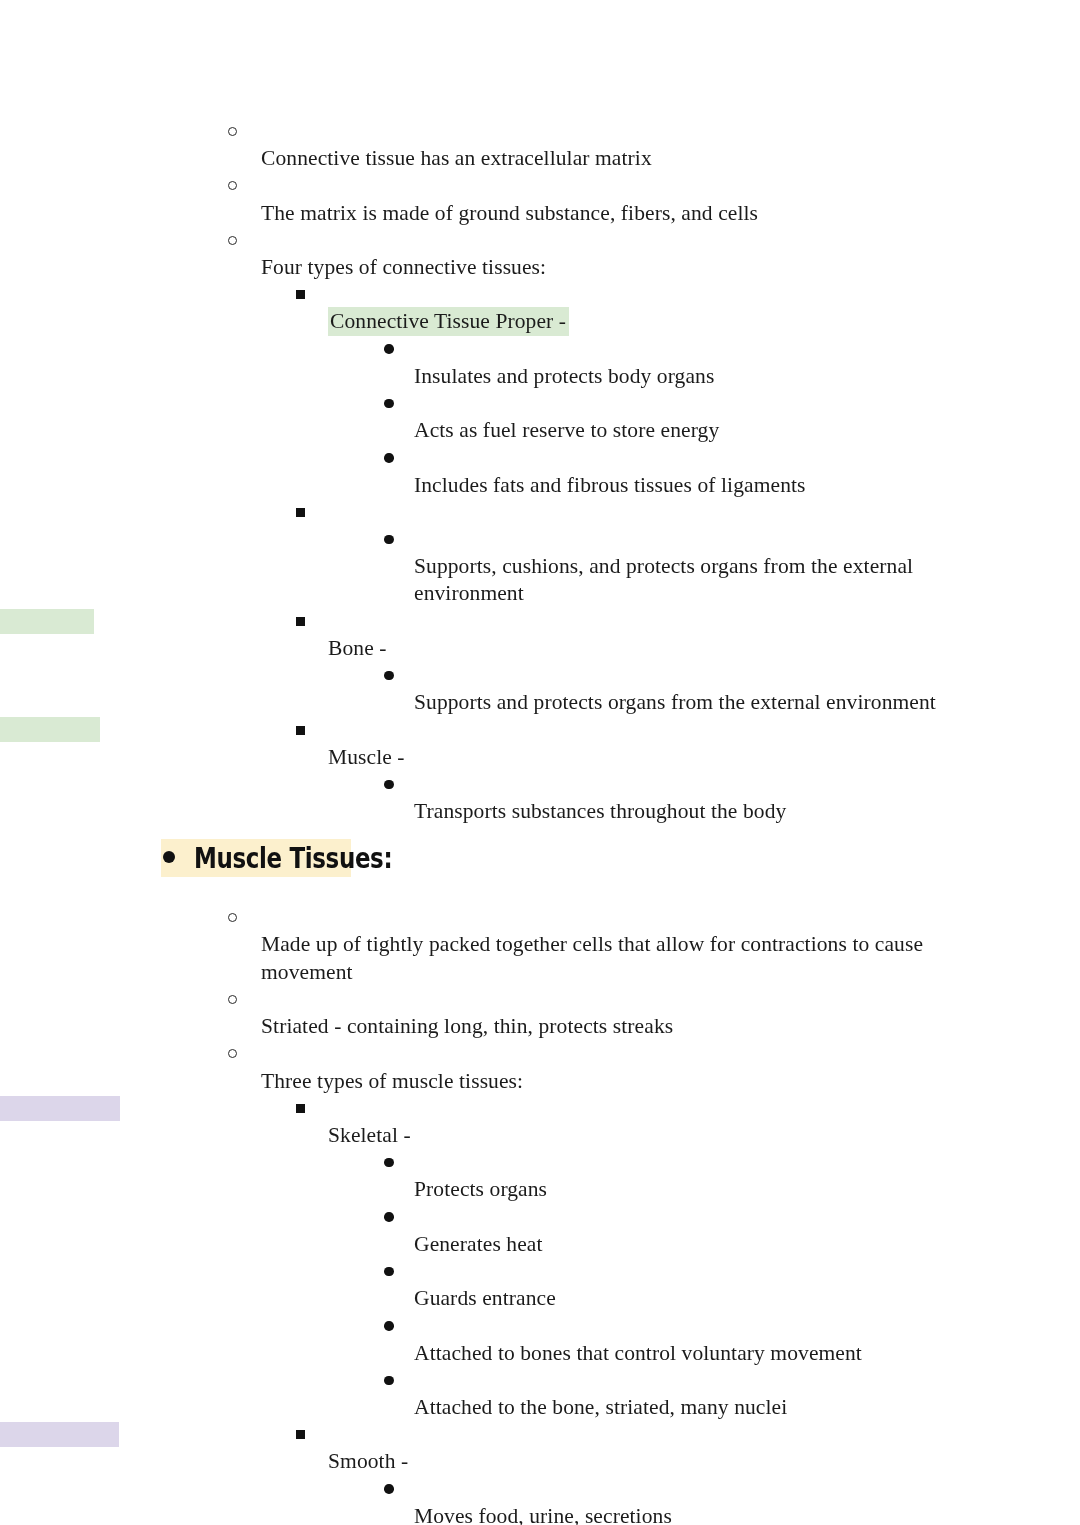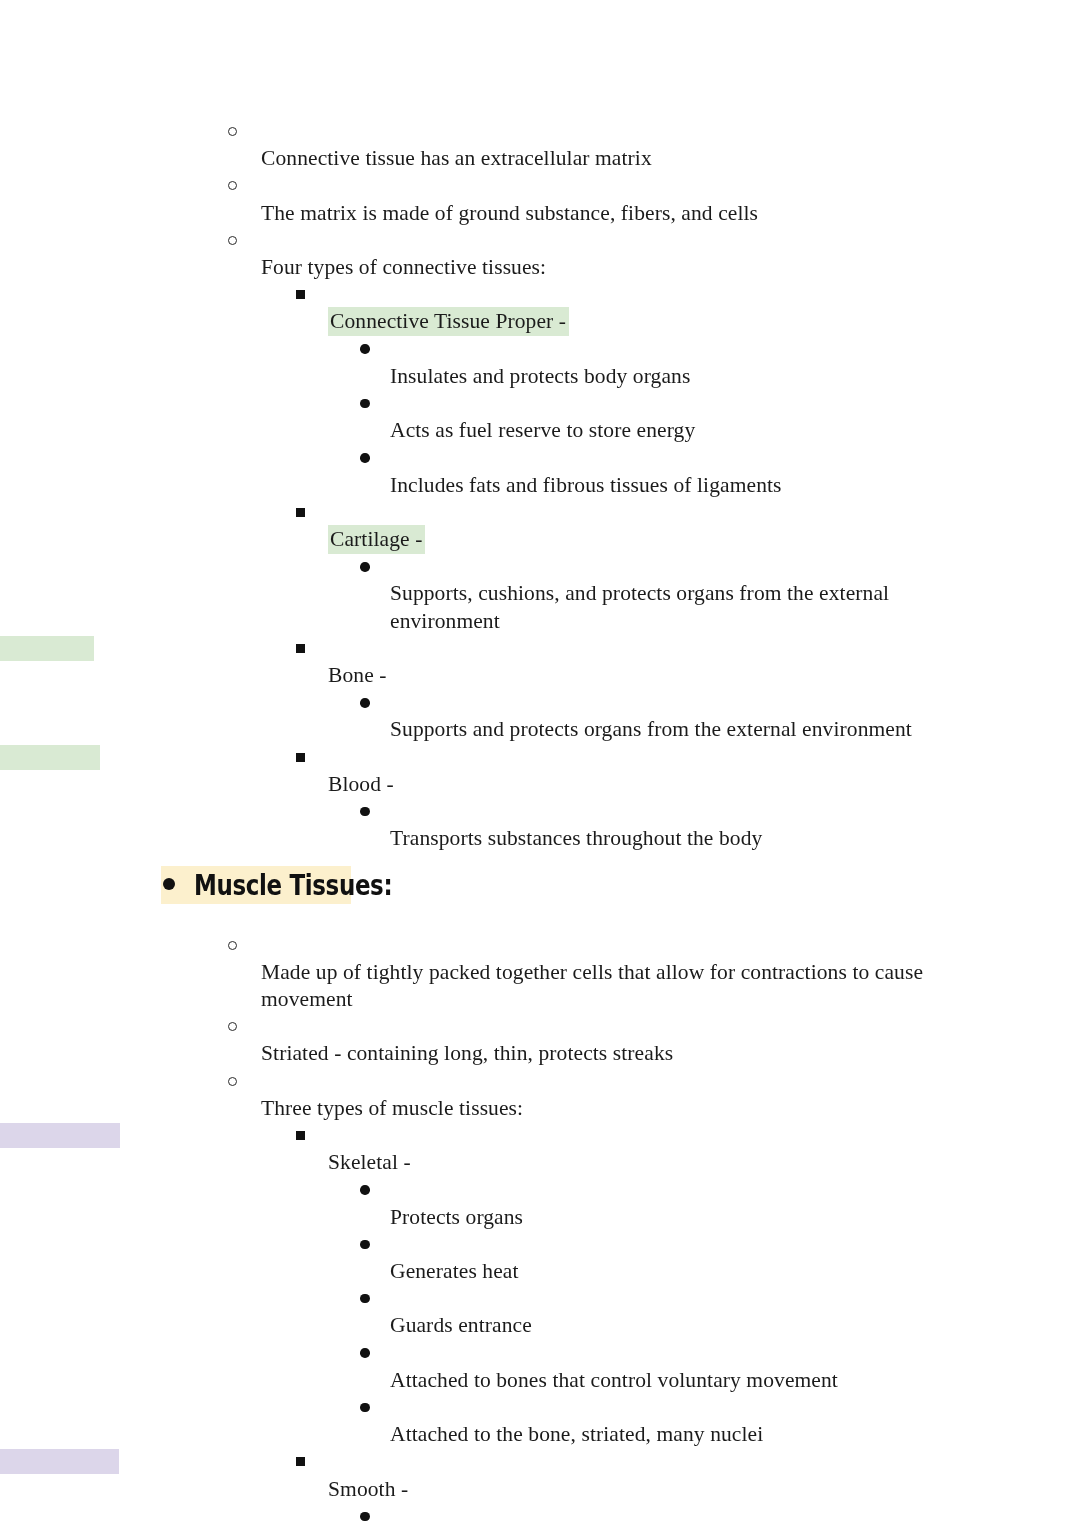--- a/index.html
+++ b/index.html
@@ -37,21 +37,21 @@
     position: relative;
     display: block;
     box-sizing: border-box;
     font-size: 21.5px;
     line-height: 27.2px;
     letter-spacing: 0.1px;
     color: #1b1b1b;
   }   
   .lvl1 { padding-left: 228px; }   
   .lvl2 { padding-left: 296px; }   
-  .lvl3 { padding-left: 360px; }   
+  .lvl3 { padding-left: 360px; margin-left: 24px; }   
 
   .row .txt {
     display: block;
     padding-left: 33px;
     padding-right: 110px;
   }
   .lvl3 .txt { padding-left: 30px; padding-right: 120px; }
   .lvl2 .txt { padding-left: 32px; }
 
   
@@ -198,41 +198,40 @@
       <span class="marker"><span class="mk-dot"></span></span>
       <span class="txt">Acts as fuel reserve to store energy</span>
     </div>
     <div class="row lvl3 gap-s">
       <span class="marker"><span class="mk-dot"></span></span>
       <span class="txt">Includes fats and fibrous tissues of ligaments</span>
     </div>
 
     <div class="row lvl2 gap-s">
       <span class="marker"><span class="mk-square"></span></span>
-      <span class="txt"><span class="hl-green">Cartilage -</span></span>
     </div>
     <div class="row lvl3">
       <span class="marker"><span class="mk-dot"></span></span>
       <span class="txt">Supports, cushions, and protects organs from the external environment</span>
     </div>
 
     <div class="row lvl2 gap-s">
       <span class="hlbox-green" style="left:-4px; width:98px;"></span>
       <span class="marker"><span class="mk-square"></span></span>
       <span class="txt">Bone -</span>
     </div>
     <div class="row lvl3">
       <span class="marker"><span class="mk-dot"></span></span>
       <span class="txt">Supports and protects organs from the external environment</span>
     </div>
 
     <div class="row lvl2 gap-s">
       <span class="hlbox-green" style="left:-4px; width:104px;"></span>
       <span class="marker"><span class="mk-square"></span></span>
-      <span class="txt">Blood -</span>
+      <span class="txt">Muscle -</span>
     </div>
     <div class="row lvl3">
       <span class="marker"><span class="mk-dot"></span></span>
       <span class="txt">Transports substances throughout the body</span>
     </div>
 
     <div class="heading-row">
       <span class="heading-hl" style="width:190px;"></span>
       <span class="heading-marker"><span class="mk-bigdot"></span></span>
       <span class="heading-text">Muscle Tissues:</span>

